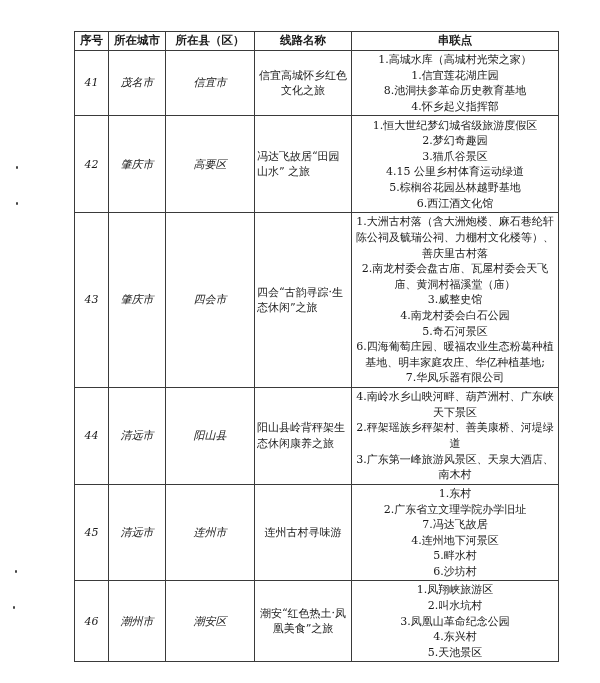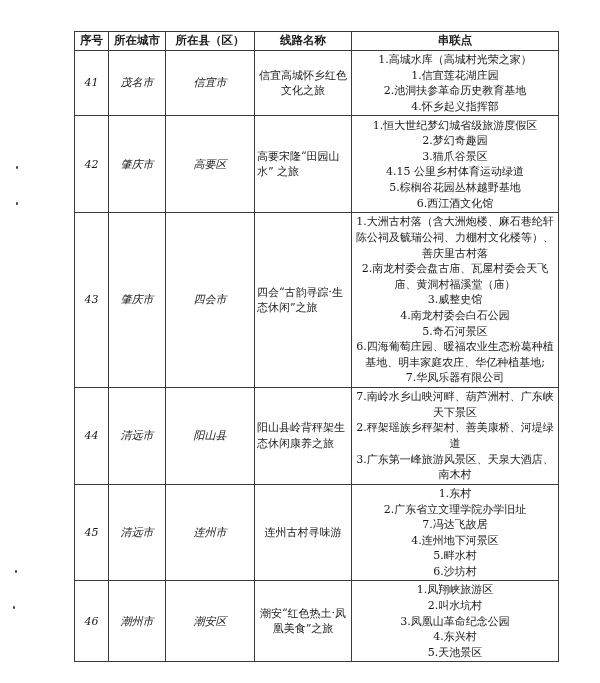--- a/index.html
+++ b/index.html
@@ -58,30 +58,30 @@
     <tbody>
 
       <tr style="height:63px;">
         <td class="c">41</td>
         <td class="c">茂名市</td>
         <td class="c">信宜市</td>
         <td class="route center">信宜高城怀乡红色文化之旅</td>
         <td class="points">
           <span class="point">1.高城水库（高城村光荣之家）</span>
           <span class="point">1.信宜莲花湖庄园</span>
-          <span class="point">2.池洞扶参革命历史教育基地</span>
+          <span class="point">8.池洞扶参革命历史教育基地</span>
           <span class="point">4.怀乡起义指挥部</span>
         </td>
       </tr>
 
       <tr style="height:97px;">
         <td class="c">42</td>
         <td class="c">肇庆市</td>
         <td class="c">高要区</td>
-        <td class="route">高要宋隆“田园山水” 之旅</td>
+        <td class="route">冯达飞故居“田园山水” 之旅</td>
         <td class="points">
           <span class="point">1.恒大世纪梦幻城省级旅游度假区</span>
           <span class="point">2.梦幻奇趣园</span>
           <span class="point">3.猫爪谷景区</span>
           <span class="point">4.15 公里乡村体育运动绿道</span>
           <span class="point">5.棕榈谷花园丛林越野基地</span>
           <span class="point">6.西江酒文化馆</span>
         </td>
       </tr>
 
@@ -100,21 +100,21 @@
           <span class="point">7.华凤乐器有限公司</span>
         </td>
       </tr>
 
       <tr style="height:97px;">
         <td class="c">44</td>
         <td class="c">清远市</td>
         <td class="c">阳山县</td>
         <td class="route">阳山县岭背秤架生态休闲康养之旅</td>
         <td class="points">
-          <span class="point">7.南岭水乡山映河畔、葫芦洲村、广东峡天下景区</span>
+          <span class="point">4.南岭水乡山映河畔、葫芦洲村、广东峡天下景区</span>
           <span class="point">2.秤架瑶族乡秤架村、善美康桥、河堤绿道</span>
           <span class="point">3.广东第一峰旅游风景区、天泉大酒店、南木村</span>
         </td>
       </tr>
 
       <tr style="height:96px;">
         <td class="c">45</td>
         <td class="c">清远市</td>
         <td class="c">连州市</td>
         <td class="route center">连州古村寻味游</td>

